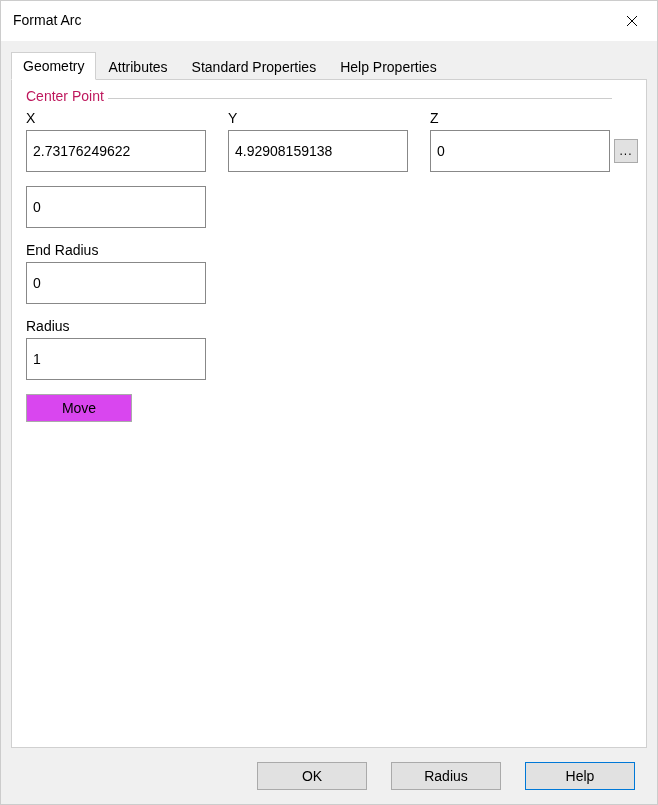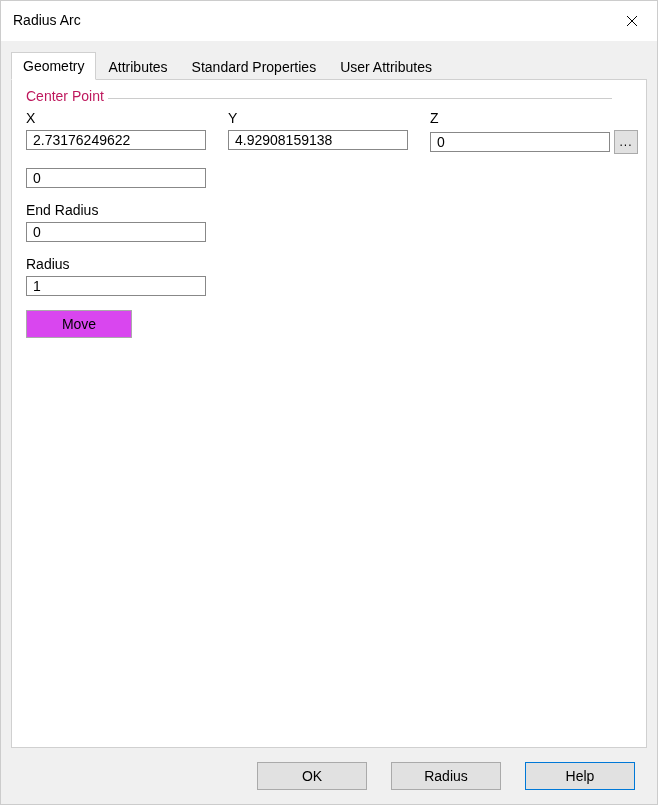--- a/index.html
+++ b/index.html
@@ -90,21 +90,21 @@
       display: flex;
       gap: 16px;
       margin-top: 6px;
       margin-bottom: 2px;
     }
     .col { flex: 0 0 186px; }
     .col.z { flex: 1; }
     .label { font-size: 14px; margin-bottom: 4px; display:block; }
     .field {
       width: 180px;
-      height: 20px;
+      height: 42px;
       border: 1px solid #888;
       padding: 3px 6px;
       font-size: 14px;
       font-family: inherit;
       background:#fff;
     }
     .zrow { display: flex; align-items: center; gap: 4px; }
     .zrow .field { flex: 1; min-width: 0; }
     .dotbtn {
       width: 24px;
@@ -151,35 +151,35 @@
     .footer button.default {
       border: 1.5px solid #0078d7;
     }
   </style>
 </head>
 <body>
 
 <div class="window">
 
   <div class="titlebar">
-    <span class="title">Radius Arc</span>
+    <span class="title">Format Arc</span>
     <div class="close-btn">
       <svg viewBox="0 0 12 12">
         <line x1="1" y1="1" x2="11" y2="11" stroke="#000" stroke-width="1"></line>
         <line x1="11" y1="1" x2="1" y2="11" stroke="#000" stroke-width="1"></line>
       </svg>
     </div>
   </div>
 
   <div class="client">
     <div class="tabstrip">
       <div class="tab active">Geometry</div>
       <div class="tab">Attributes</div>
       <div class="tab">Standard Properties</div>
-      <div class="tab">User Attributes</div>
+      <div class="tab">Help Properties</div>
     </div>
 
     <div class="tabpanel">
 
       <div class="fieldset">
         <div class="fieldset-line"></div>
         <span class="fieldset-legend">Center Point</span>
 
         <div class="row3">
           <div class="col">

